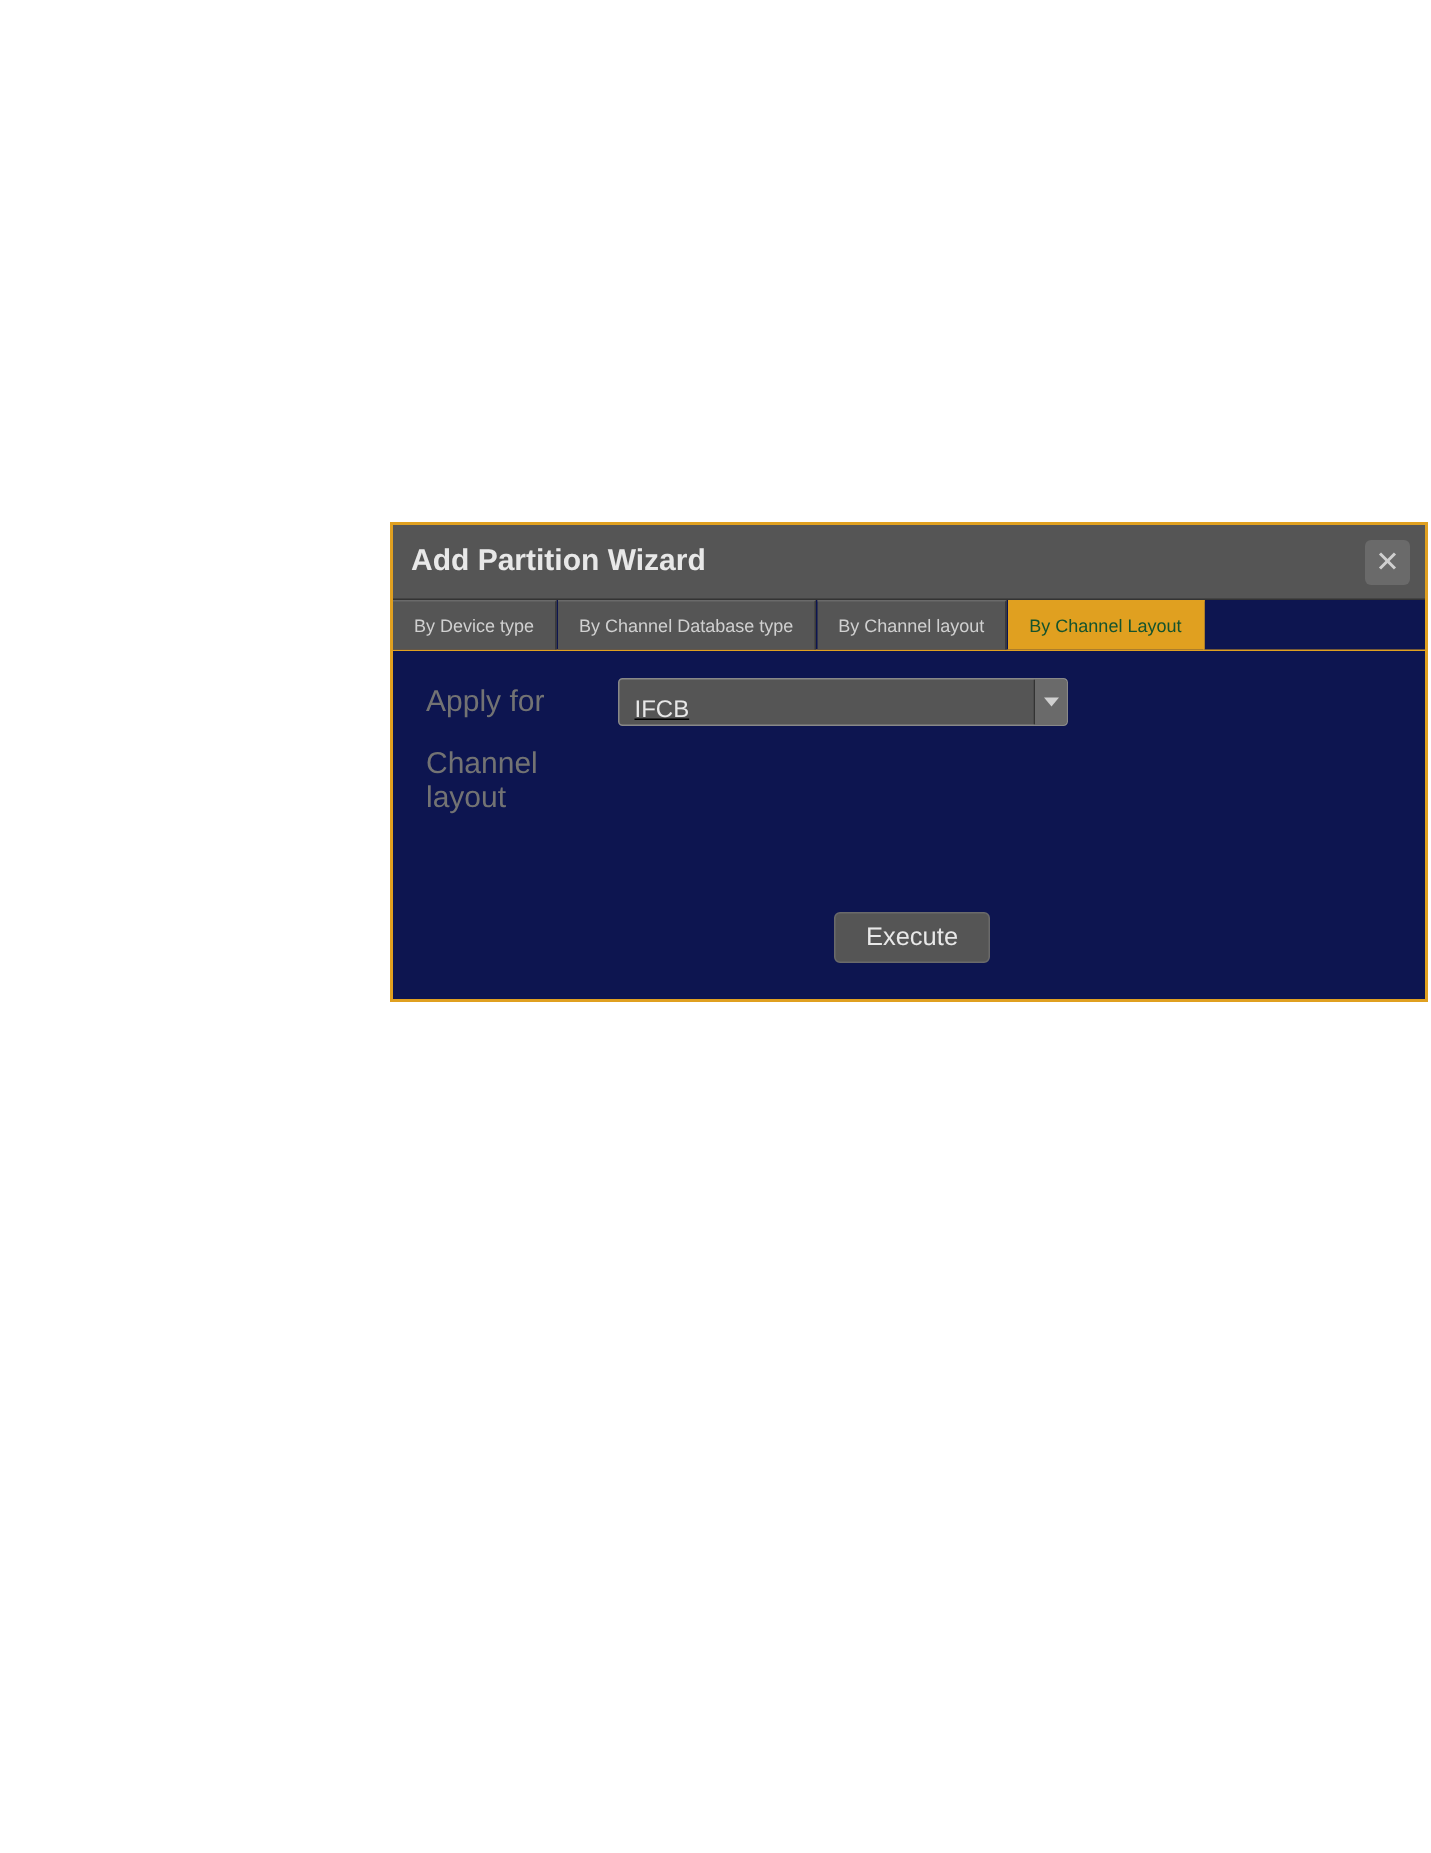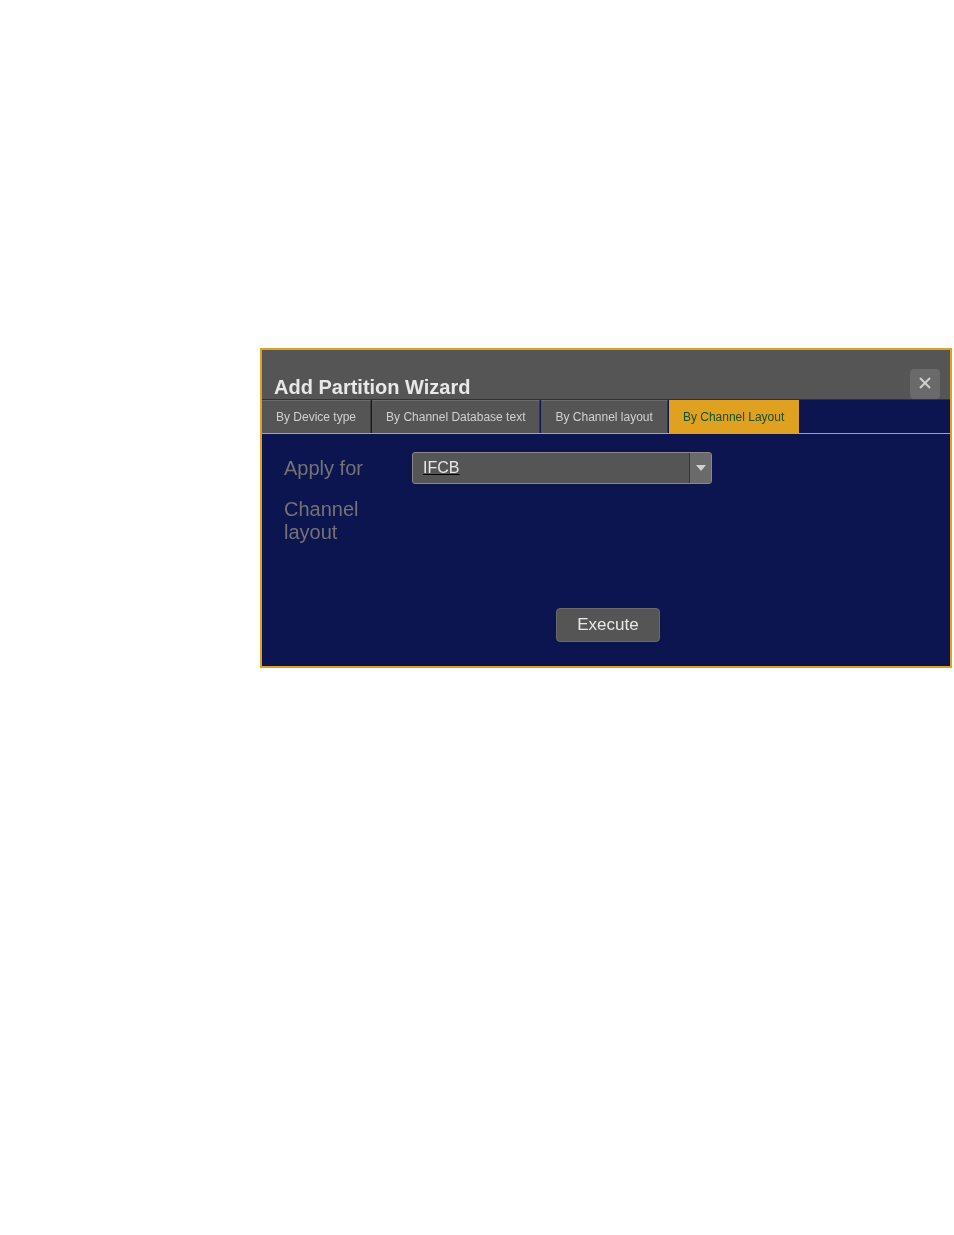--- a/index.html
+++ b/index.html
@@ -19,21 +19,21 @@
       left: 260px;
       top: 348px;
       width: 692px;
       border: 2px solid #e0a020;
       background: #0d1550;
     }
     .title-bar {
       background: #555555;
       height: 50px;
       display: flex;
-      align-items: flex-end;
+      align-items: center;
       justify-content: space-between;
       padding: 0 10px 0 12px;
       border-bottom: 1px solid #333;
     }
     .title-text {
       color: #e8e8e8;
       font-size: 20px;
       font-weight: 600;
     }
     .close-btn {
@@ -91,21 +91,21 @@
       flex-shrink: 0;
     }
     .dropdown {
       position: relative;
       width: 300px;
       height: 32px;
       background: #555555;
       border: 1px solid #888;
       border-radius: 3px;
       display: flex;
-      align-items: center;
+      align-items: flex-end;
       padding: 0 10px;
       cursor: pointer;
       text-decoration: underline;
     }
     .dropdown.highlighted {
       border: 2px solid #e0a020;
     }
     .dropdown-text {
       color: #e8e8e8;
       font-size: 16px;
@@ -163,21 +163,21 @@
         <svg width="14" height="14" viewBox="0 0 14 14">
           <line x1="2" y1="2" x2="12" y2="12" stroke="#d0d0d0" stroke-width="2"></line>
           <line x1="12" y1="2" x2="2" y2="12" stroke="#d0d0d0" stroke-width="2"></line>
         </svg>
       </span>
     </div>
   </div>
 
   <div class="tabs">
     <div class="tab">By Device type</div>
-    <div class="tab">By Channel Database text</div>
+    <div class="tab">By Channel Database type</div>
     <div class="tab">By Channel layout</div>
     <div class="tab active">By Channel Layout</div>
   </div>
 
   <div class="content">
     <div class="form-row">
       <div class="form-label">Apply for</div>
       <div class="dropdown">
         <span class="dropdown-text">IFCB</span>
         <div class="dropdown-btn">

